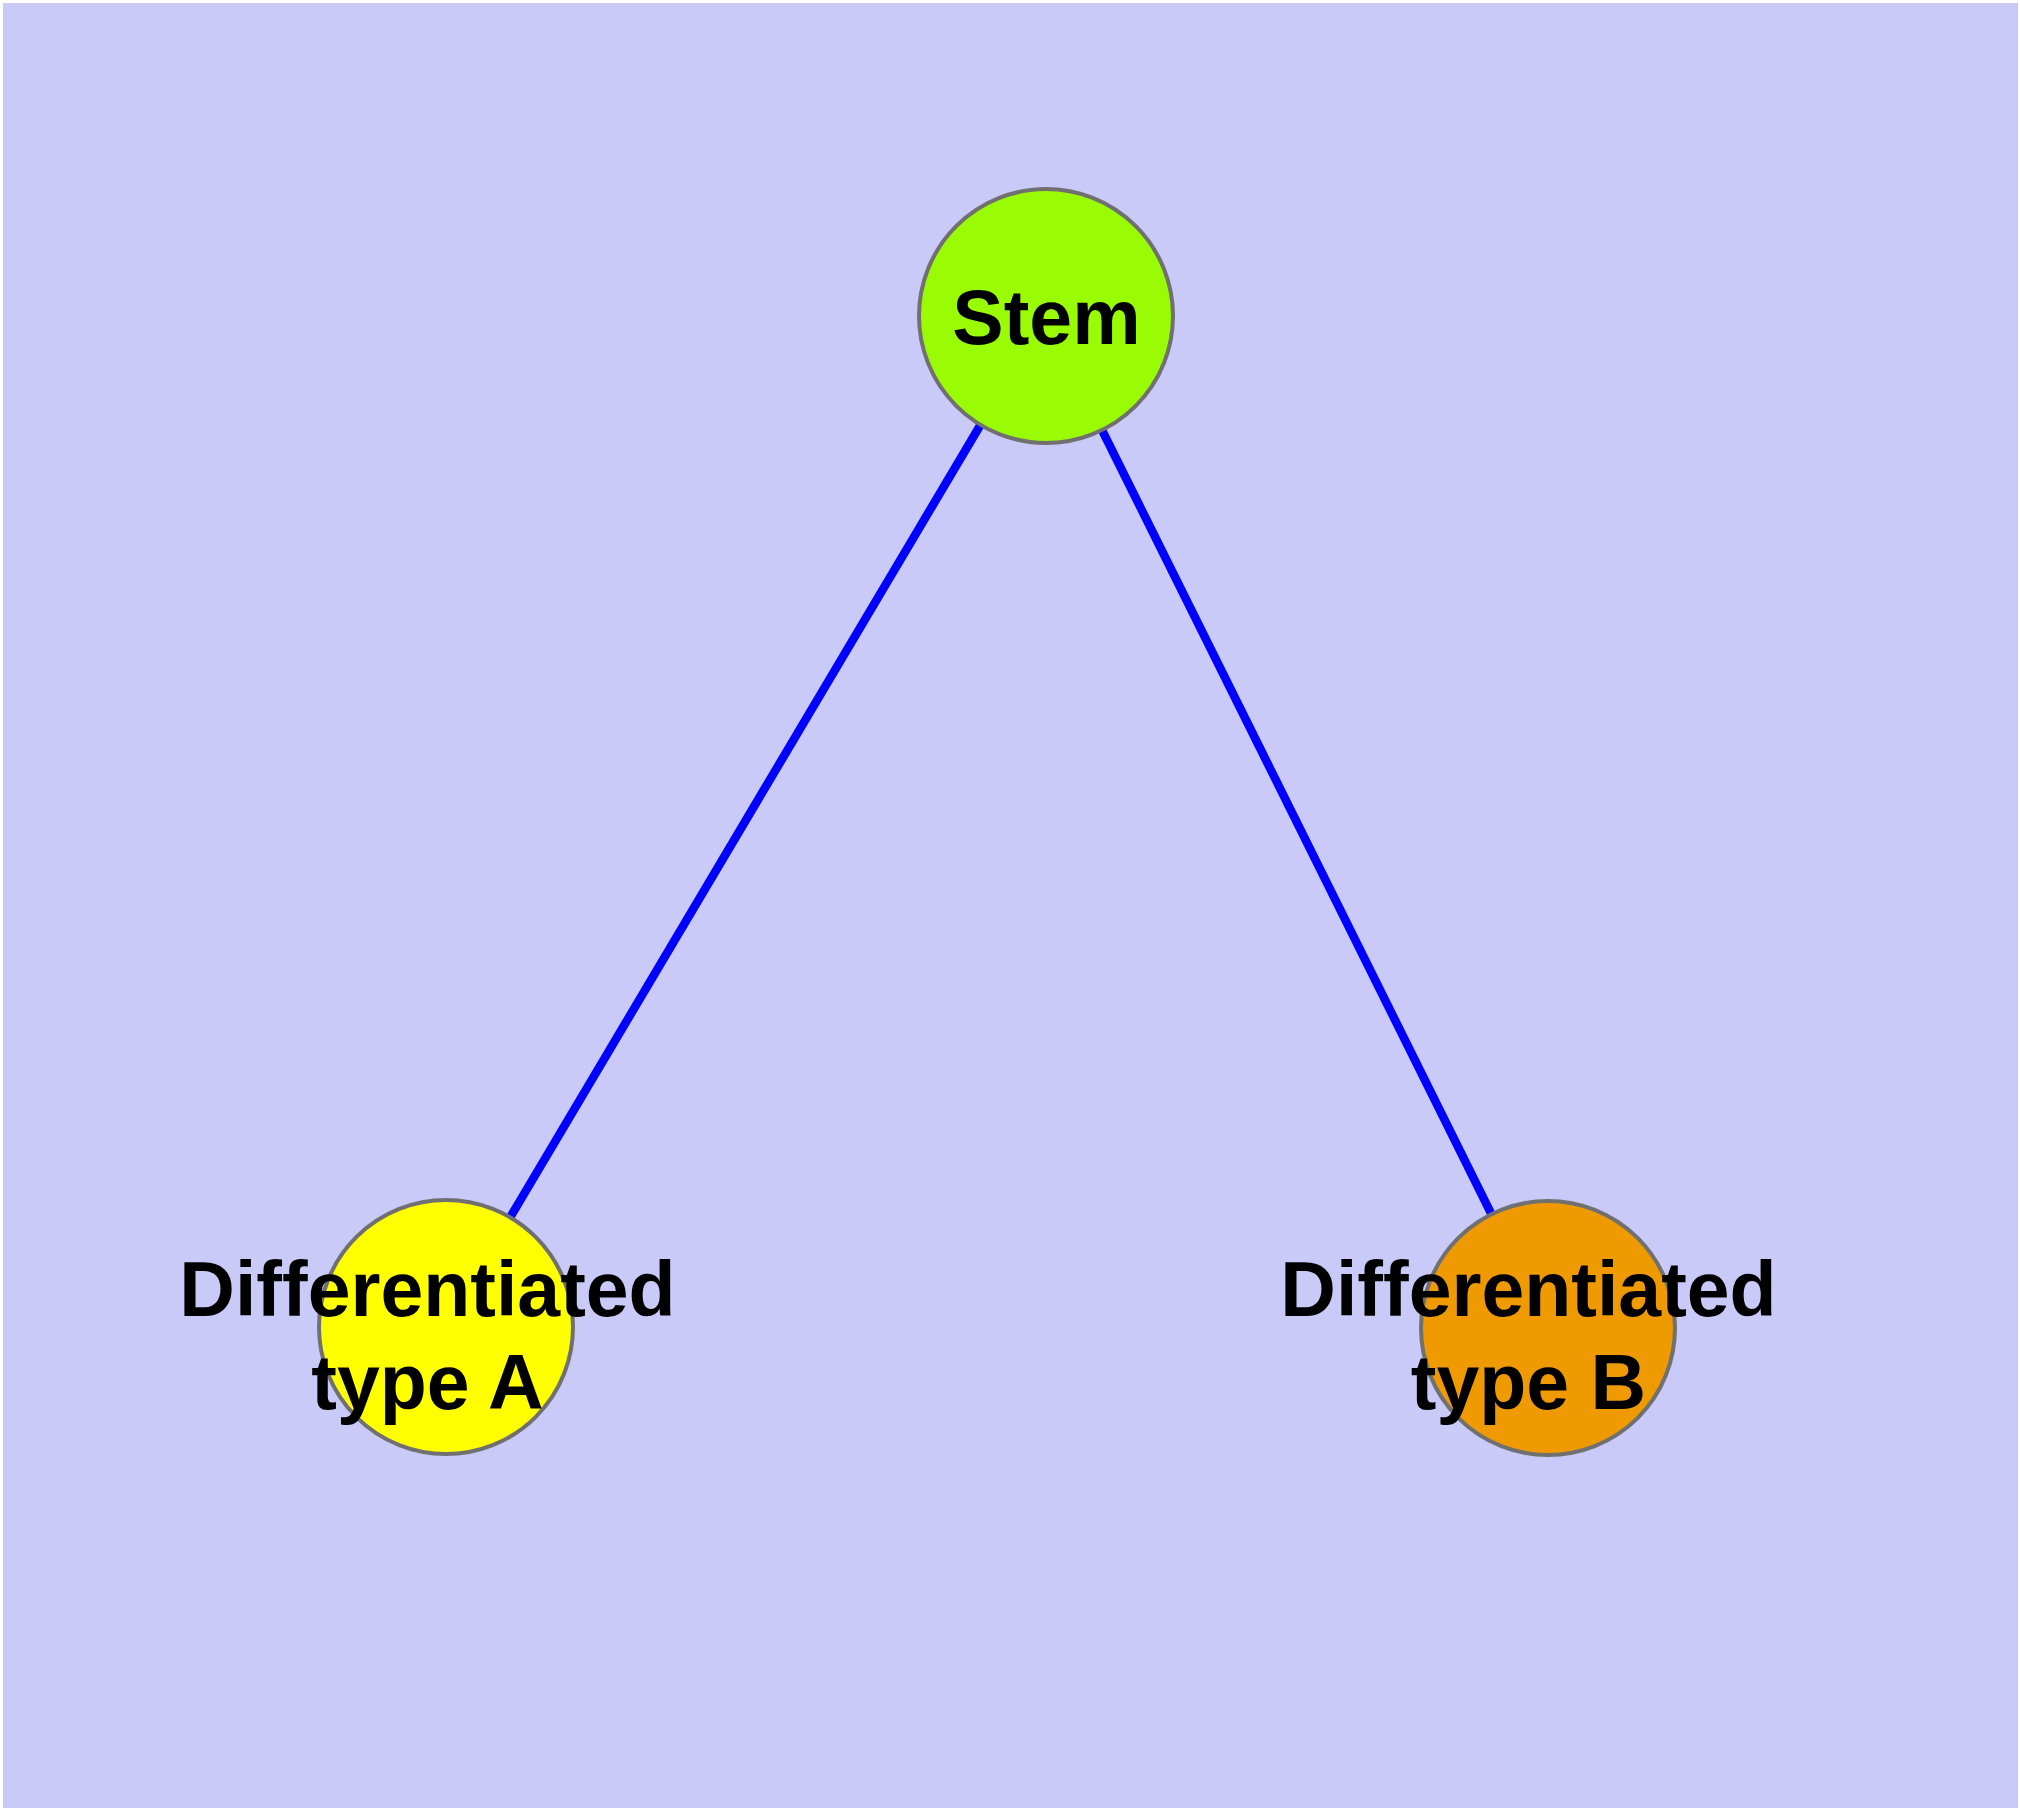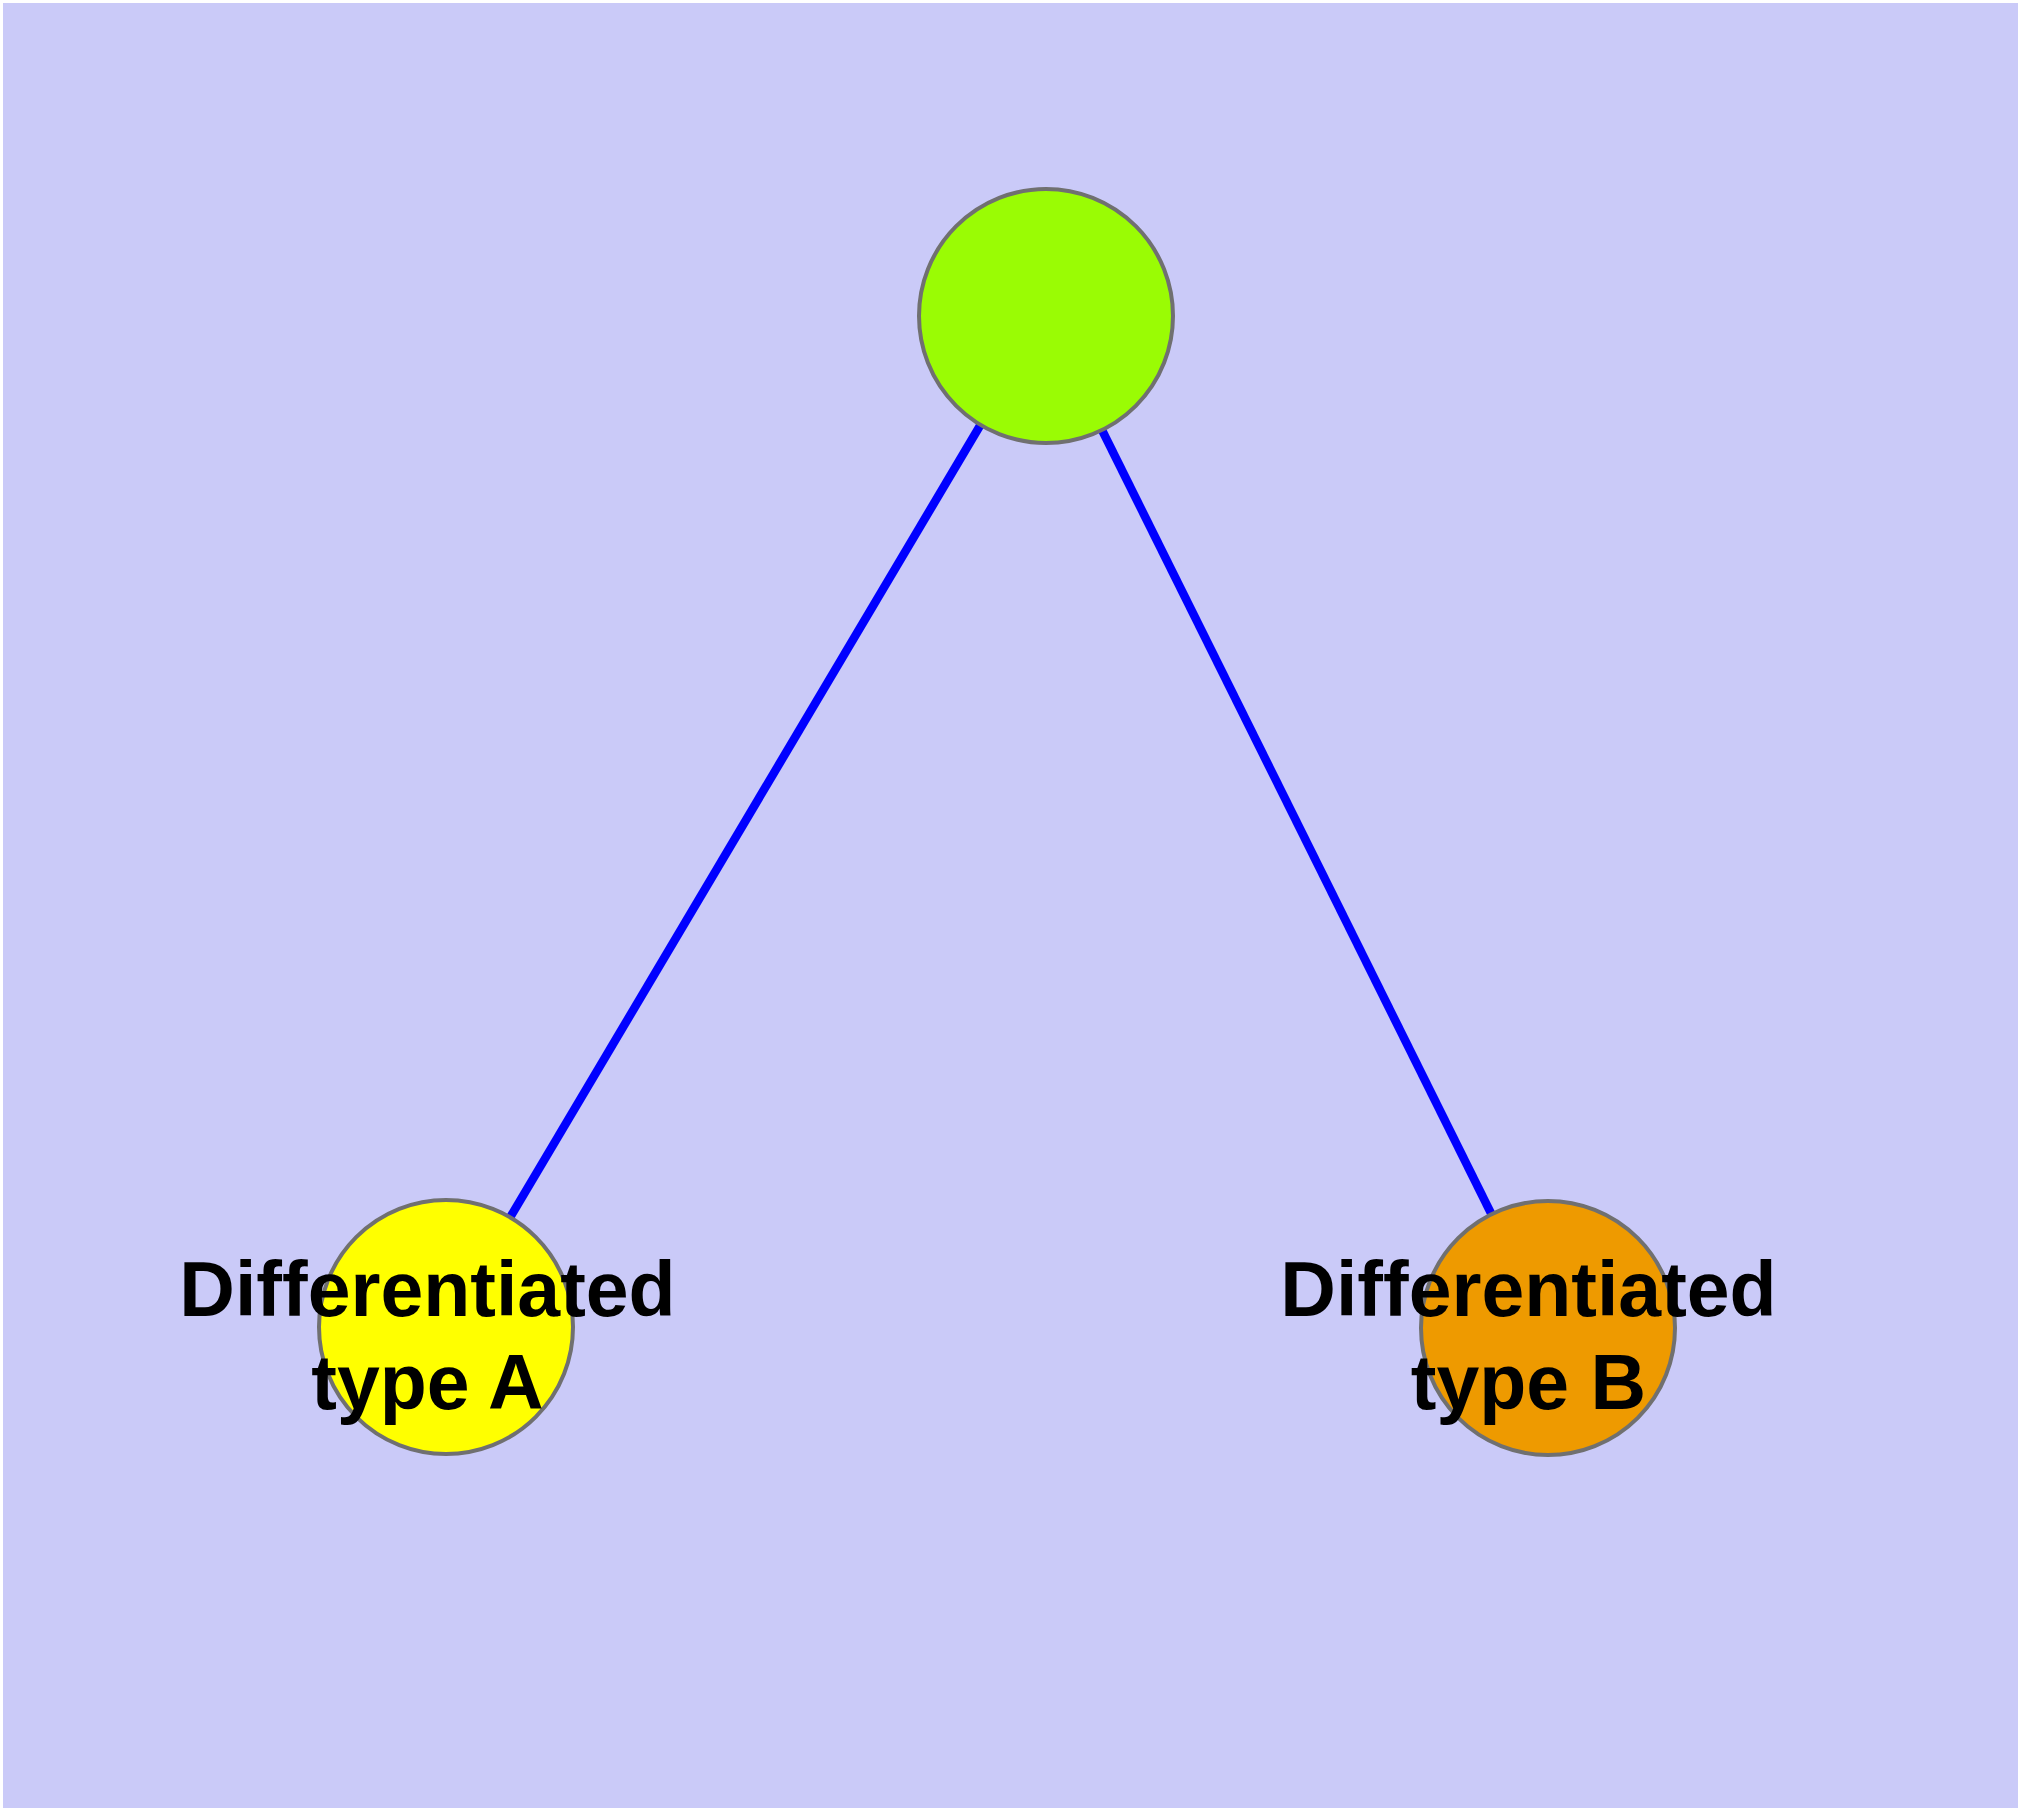--- a/index.html
+++ b/index.html
@@ -60,20 +60,21 @@
     <line class="edge" x1="1230" y1="369" x2="522" y2="1562" stroke="#0000FF"></line>
     <line class="edge" x1="1230" y1="369" x2="1823" y2="1563" stroke="#0000FF"></line>
   </svg>
 
   <div class="node" style="left: 914px; top: 184px; background-color: rgb(154, 252, 4);"></div>
 
   <div class="node" style="left: 314px; top: 1195px; background-color: rgb(255, 255, 0);"></div>
 
   <div class="node" style="left: 1416px; top: 1196px; background-color: rgb(238, 154, 0);"></div>
 
+  <div class="node-label" style="left:1044px; top:314px;">Stem</div>
 
   <div class="node-label" style="left:425px; top:1333px;">Differentiated
 type A</div>
 
   <div class="node-label" style="left:1526px; top:1333px;">Differentiated
 type B</div>
 
 </div>
 
 

